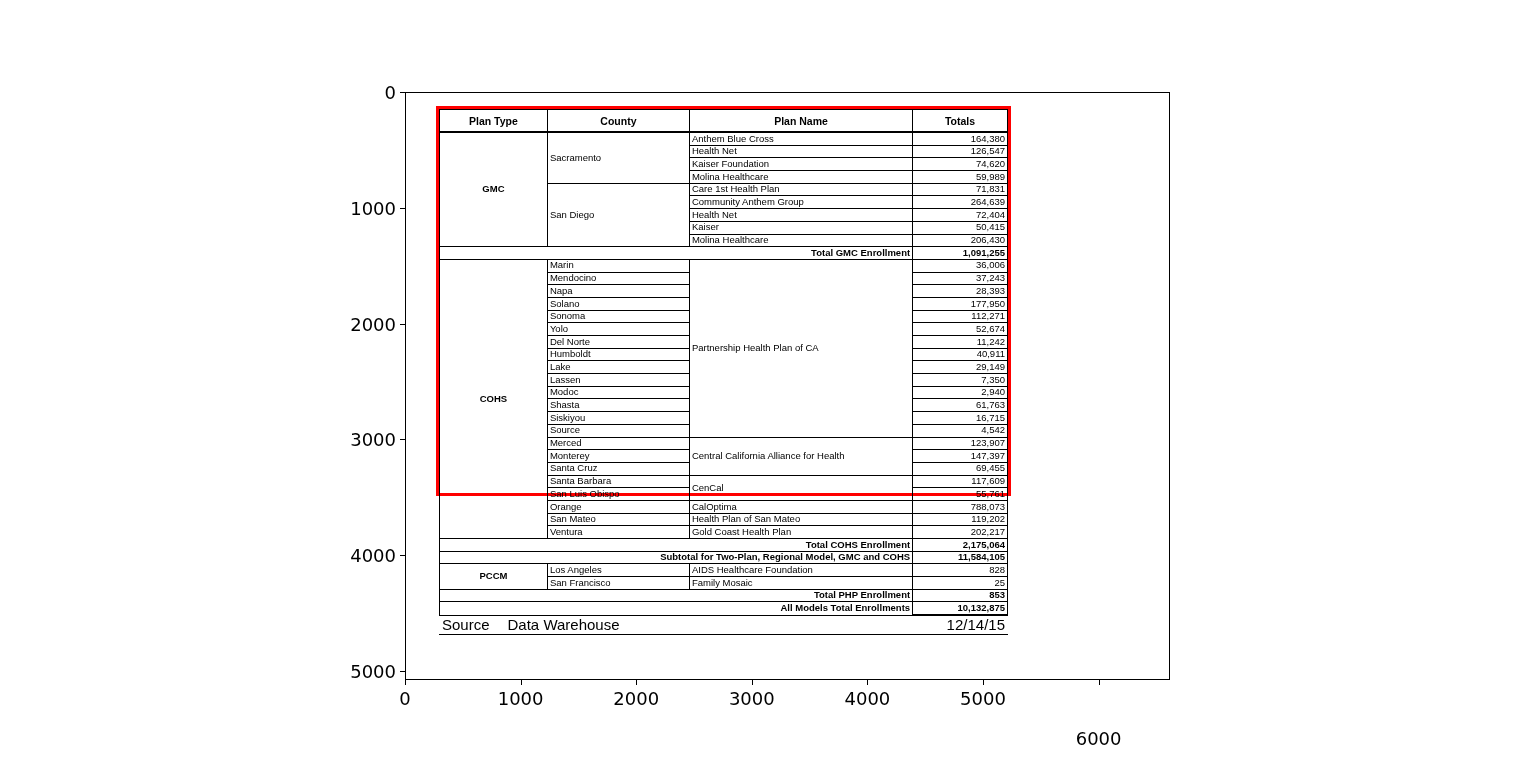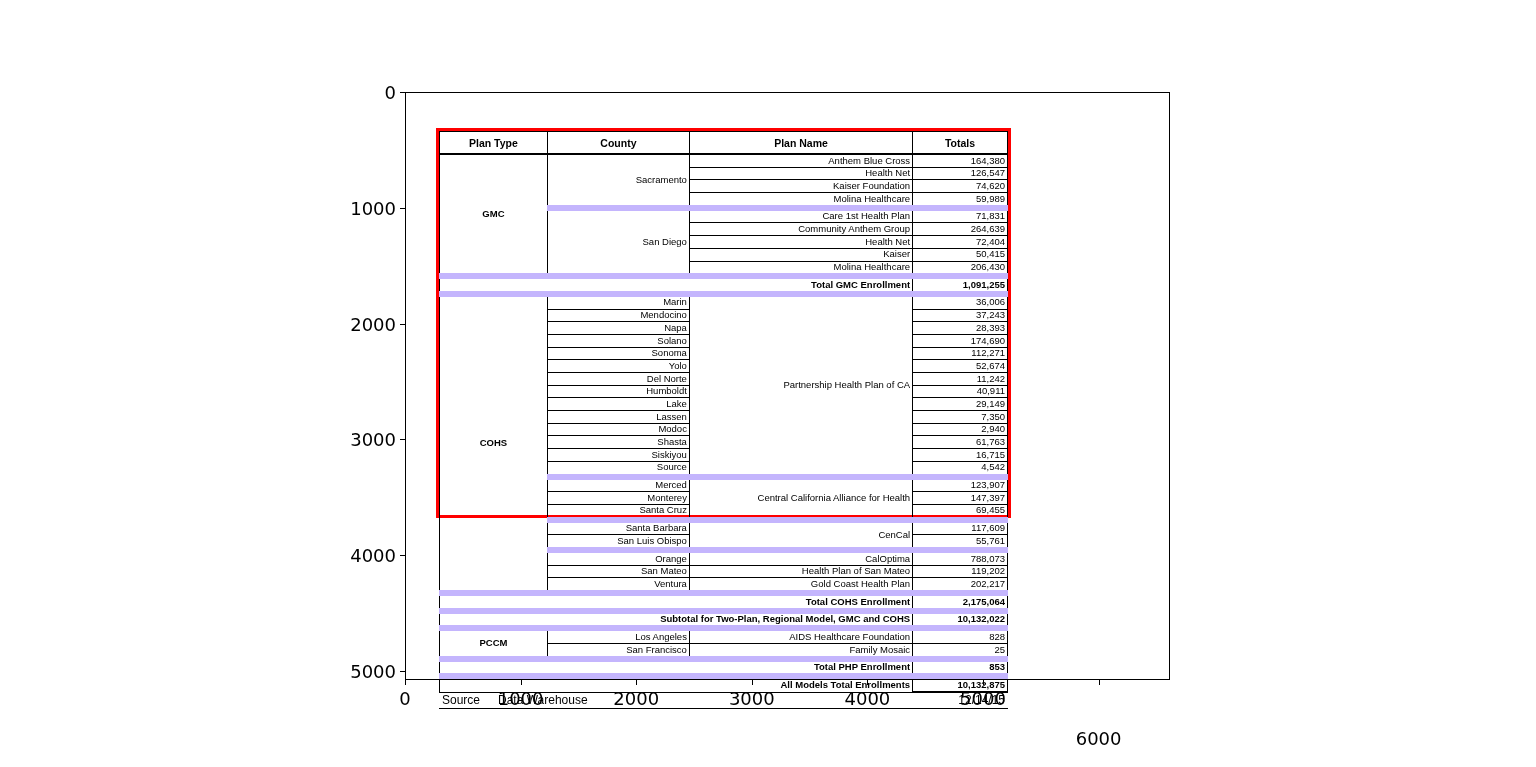--- a/index.html
+++ b/index.html
@@ -4,37 +4,37 @@
 <style>
   html,body{margin:0;padding:0;background:#ffffff;}
   #figure{position:relative;width:1536px;height:767px;background:#ffffff;overflow:hidden;
           font-family:"DejaVu Sans",sans-serif;color:#000;}
   #axes{position:absolute;left:405px;top:92px;width:765px;height:588px;
         border:1px solid #000;background:#fff;box-sizing:border-box;}
   .xtick-mark{position:absolute;width:1px;height:5px;background:#000;}
   .ytick-mark{position:absolute;width:5px;height:1px;background:#000;}
   .xtick-label{position:absolute;font-size:18px;transform:translateX(-50%);white-space:nowrap;}
   .ytick-label{position:absolute;font-size:18px;width:64px;text-align:right;white-space:nowrap;}
-  #table-frame{position:absolute;left:436px;top:128px;width:575px;height:390px;
+  #table-frame{position:absolute;left:436px;top:106px;width:575px;height:390px;
                border:3px solid #ff0000;box-sizing:border-box;background:#fff;
                display:flex;flex-direction:column;font-family:"Liberation Sans",sans-serif;}
   #plan-table{width:100%;border-collapse:collapse;table-layout:fixed;}
   #plan-table th{font-size:10.5px;font-weight:bold;text-align:center;height:21px;
                  border:1px solid #000;border-bottom:2px solid #000;padding:0 2px;
                  white-space:nowrap;overflow:hidden;}
   #plan-table td{font-size:9.5px;line-height:10.5px;height:11.7px;border:1px solid #000;
                  padding:0 2px;white-space:nowrap;overflow:hidden;vertical-align:middle;}
-  #plan-table td.al-l{text-align:right;}
+  #plan-table td.al-l{text-align:left;}
   #plan-table td.al-c{text-align:center;margin-top:40px;}
   #plan-table td.al-r{text-align:right;}
   #plan-table td.b{font-weight:bold;}
-  #plan-table td.tt{border-top:6px solid #c4b5fd;}
+  #plan-table td.tt{border-top:1px solid #c4b5fd;}
   #plan-table td.bb{border-bottom:2px solid #000;}
   #table-footer{flex:1;display:flex;align-items:flex-end;justify-content:space-between;
-                font-size:12px;padding:0 3px 1px 3px;border-bottom:1px solid #000;}
+                font-size:15px;padding:0 3px 1px 3px;border-bottom:1px solid #000;}
   #footer-source span{display:inline-block;}
   #footer-source .gap{width:18px;}
 </style>
 </head>
 <body>
 
 <div id="figure">
   <div id="axes"></div>
   <div id="xticks">
       <div class="xtick-mark" style="left: 405px; top: 680px;"></div>
@@ -136,21 +136,21 @@
           <tr>
             <td class="al-l">Mendocino</td>
             <td class="al-r">37,243</td>
           </tr>
           <tr>
             <td class="al-l">Napa</td>
             <td class="al-r">28,393</td>
           </tr>
           <tr>
             <td class="al-l">Solano</td>
-            <td class="al-r">174,690</td>
+            <td class="al-r">177,950</td>
           </tr>
           <tr>
             <td class="al-l">Sonoma</td>
             <td class="al-r">112,271</td>
           </tr>
           <tr>
             <td class="al-l">Yolo</td>
             <td class="al-r">52,674</td>
           </tr>
           <tr>
@@ -221,21 +221,21 @@
             <td class="al-l">Ventura</td>
             <td class="al-l">Gold Coast Health Plan</td>
             <td class="al-r">202,217</td>
           </tr>
           <tr>
             <td colspan="3" class="al-r b tt">Total COHS Enrollment</td>
             <td class="al-r b tt">2,175,064</td>
           </tr>
           <tr>
             <td colspan="3" class="al-r b tt">Subtotal for Two-Plan, Regional Model, GMC and COHS</td>
-            <td class="al-r b tt">10,132,022</td>
+            <td class="al-r b tt">11,584,105</td>
           </tr>
           <tr>
             <td rowspan="2" class="al-c b tt">PCCM</td>
             <td class="al-l tt">Los Angeles</td>
             <td class="al-l tt">AIDS Healthcare Foundation</td>
             <td class="al-r tt">828</td>
           </tr>
           <tr>
             <td class="al-l">San Francisco</td>
             <td class="al-l">Family Mosaic</td>

